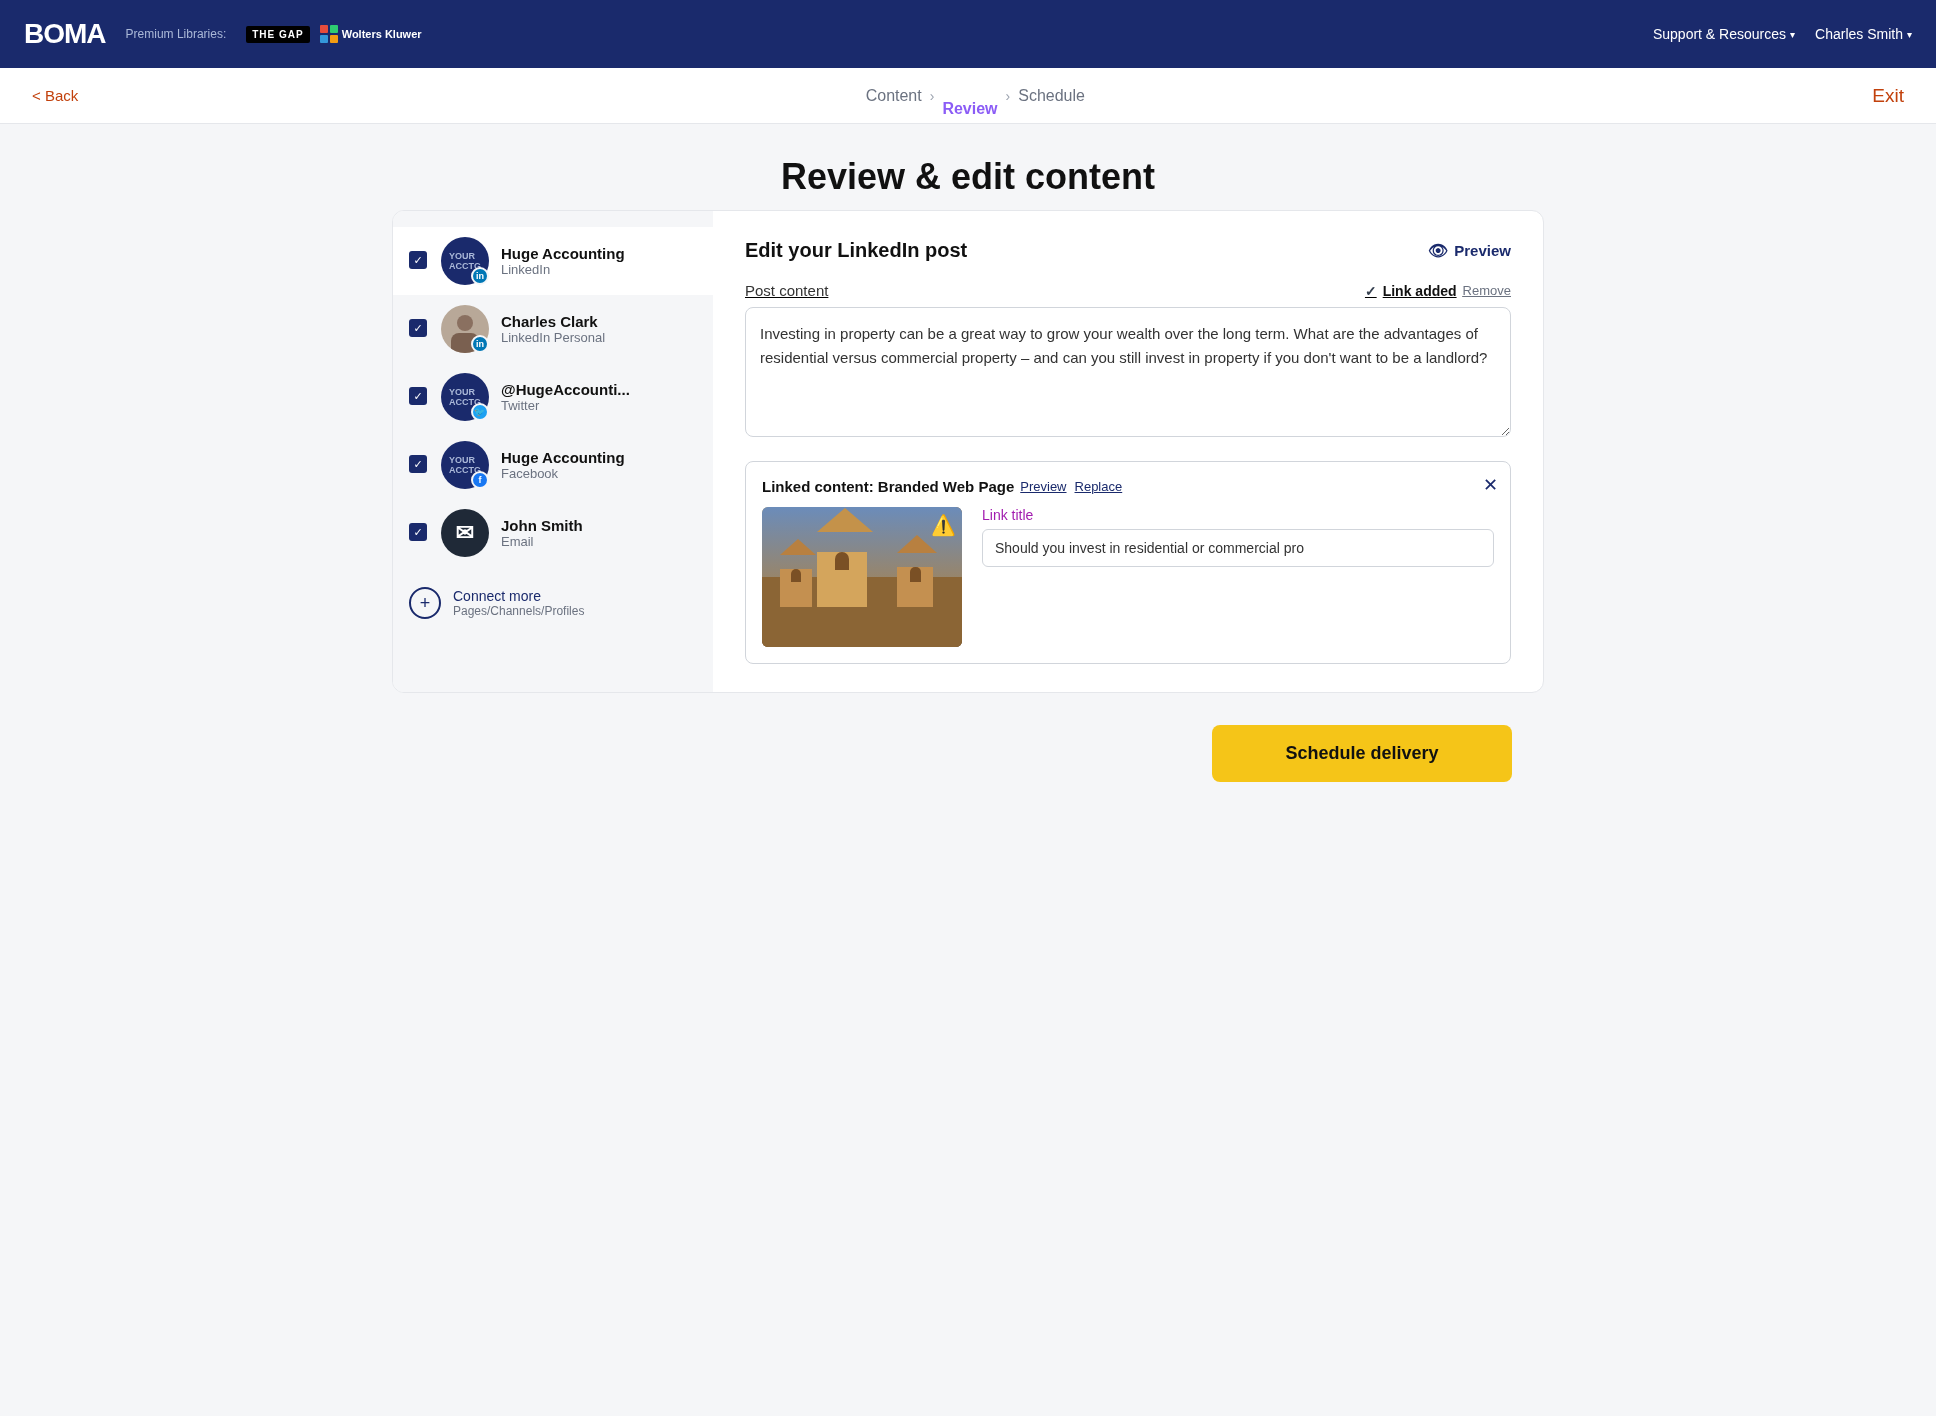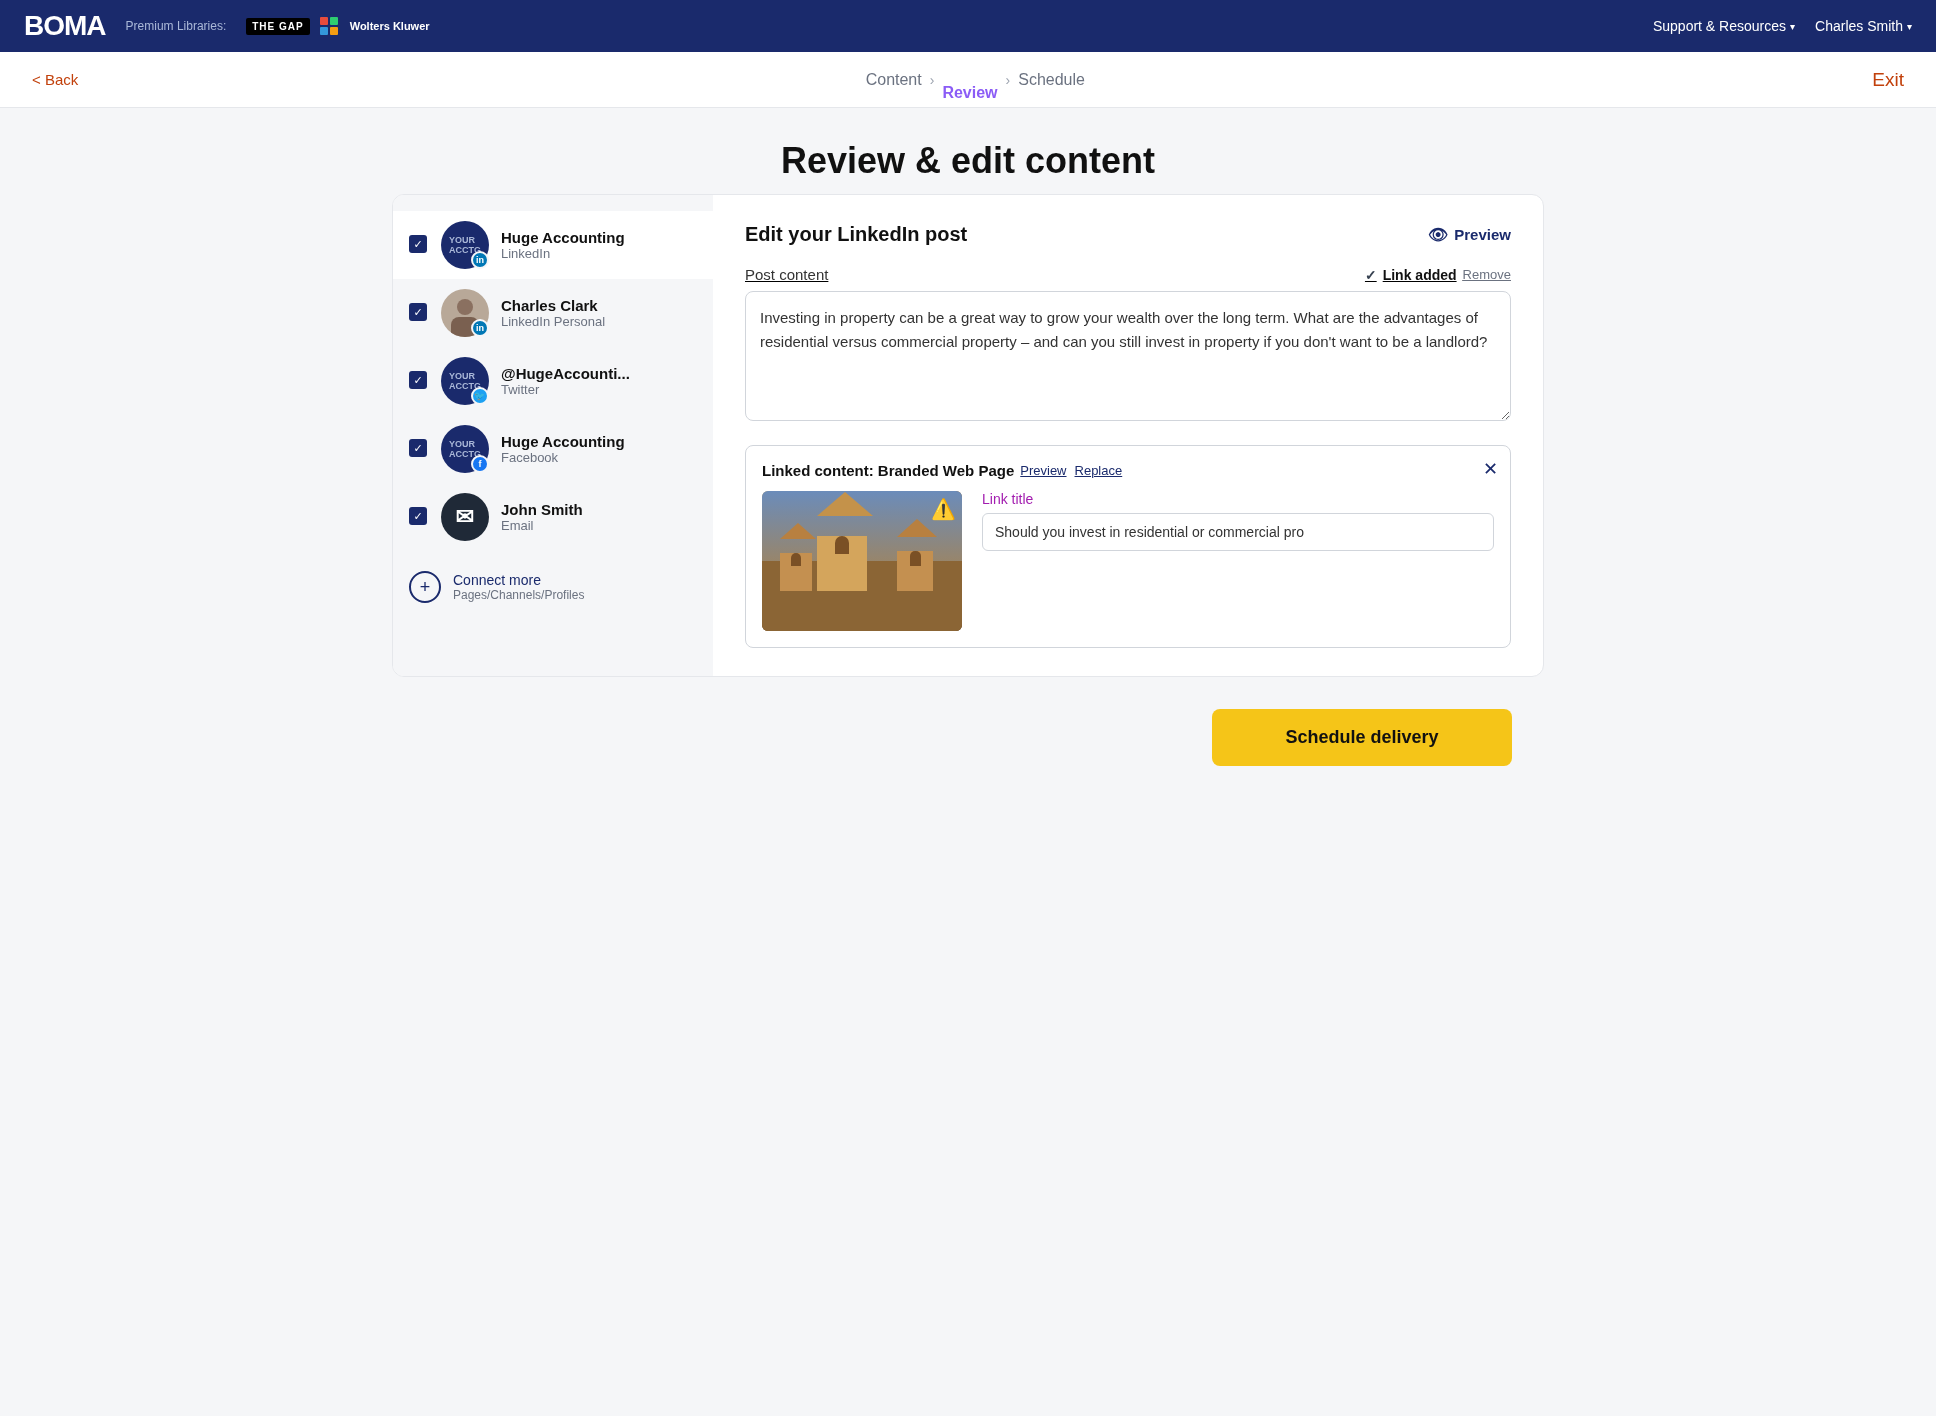--- a/index.html
+++ b/index.html
@@ -4,21 +4,21 @@
   <style>
     * { box-sizing: border-box; margin: 0; padding: 0; }
     body { font-family: -apple-system, BlinkMacSystemFont, 'Segoe UI', Arial, sans-serif; background: #f5f6f8; min-height: 100vh; }
 
     
     .top-nav {
       background: #1a2a6c;
       display: flex;
       align-items: center;
       padding: 0 24px;
-      height: 52px;
+      height: 68px;
       justify-content: space-between;
     }
     .nav-left { display: flex; align-items: center; gap: 20px; }
     .boma-logo {
       color: white;
       font-size: 28px;
       font-weight: 900;
       letter-spacing: -1px;
     }
     .premium-label { color: #aab8d8; font-size: 12px; white-space: nowrap; }
@@ -28,21 +28,21 @@
       color: white;
       font-size: 10px;
       font-weight: 900;
       padding: 3px 6px;
       letter-spacing: 1px;
       border-radius: 2px;
     }
     .wk-logo {
       display: flex;
       align-items: center;
-      gap: 12px;
+      gap: 4px;
     }
     .wk-grid {
       display: grid;
       grid-template-columns: 1fr 1fr;
       gap: 2px;
       width: 18px;
       height: 18px;
     }
     .wk-cell { border-radius: 1px; }
     .wk-text { color: white; font-size: 11px; font-weight: 600; }

